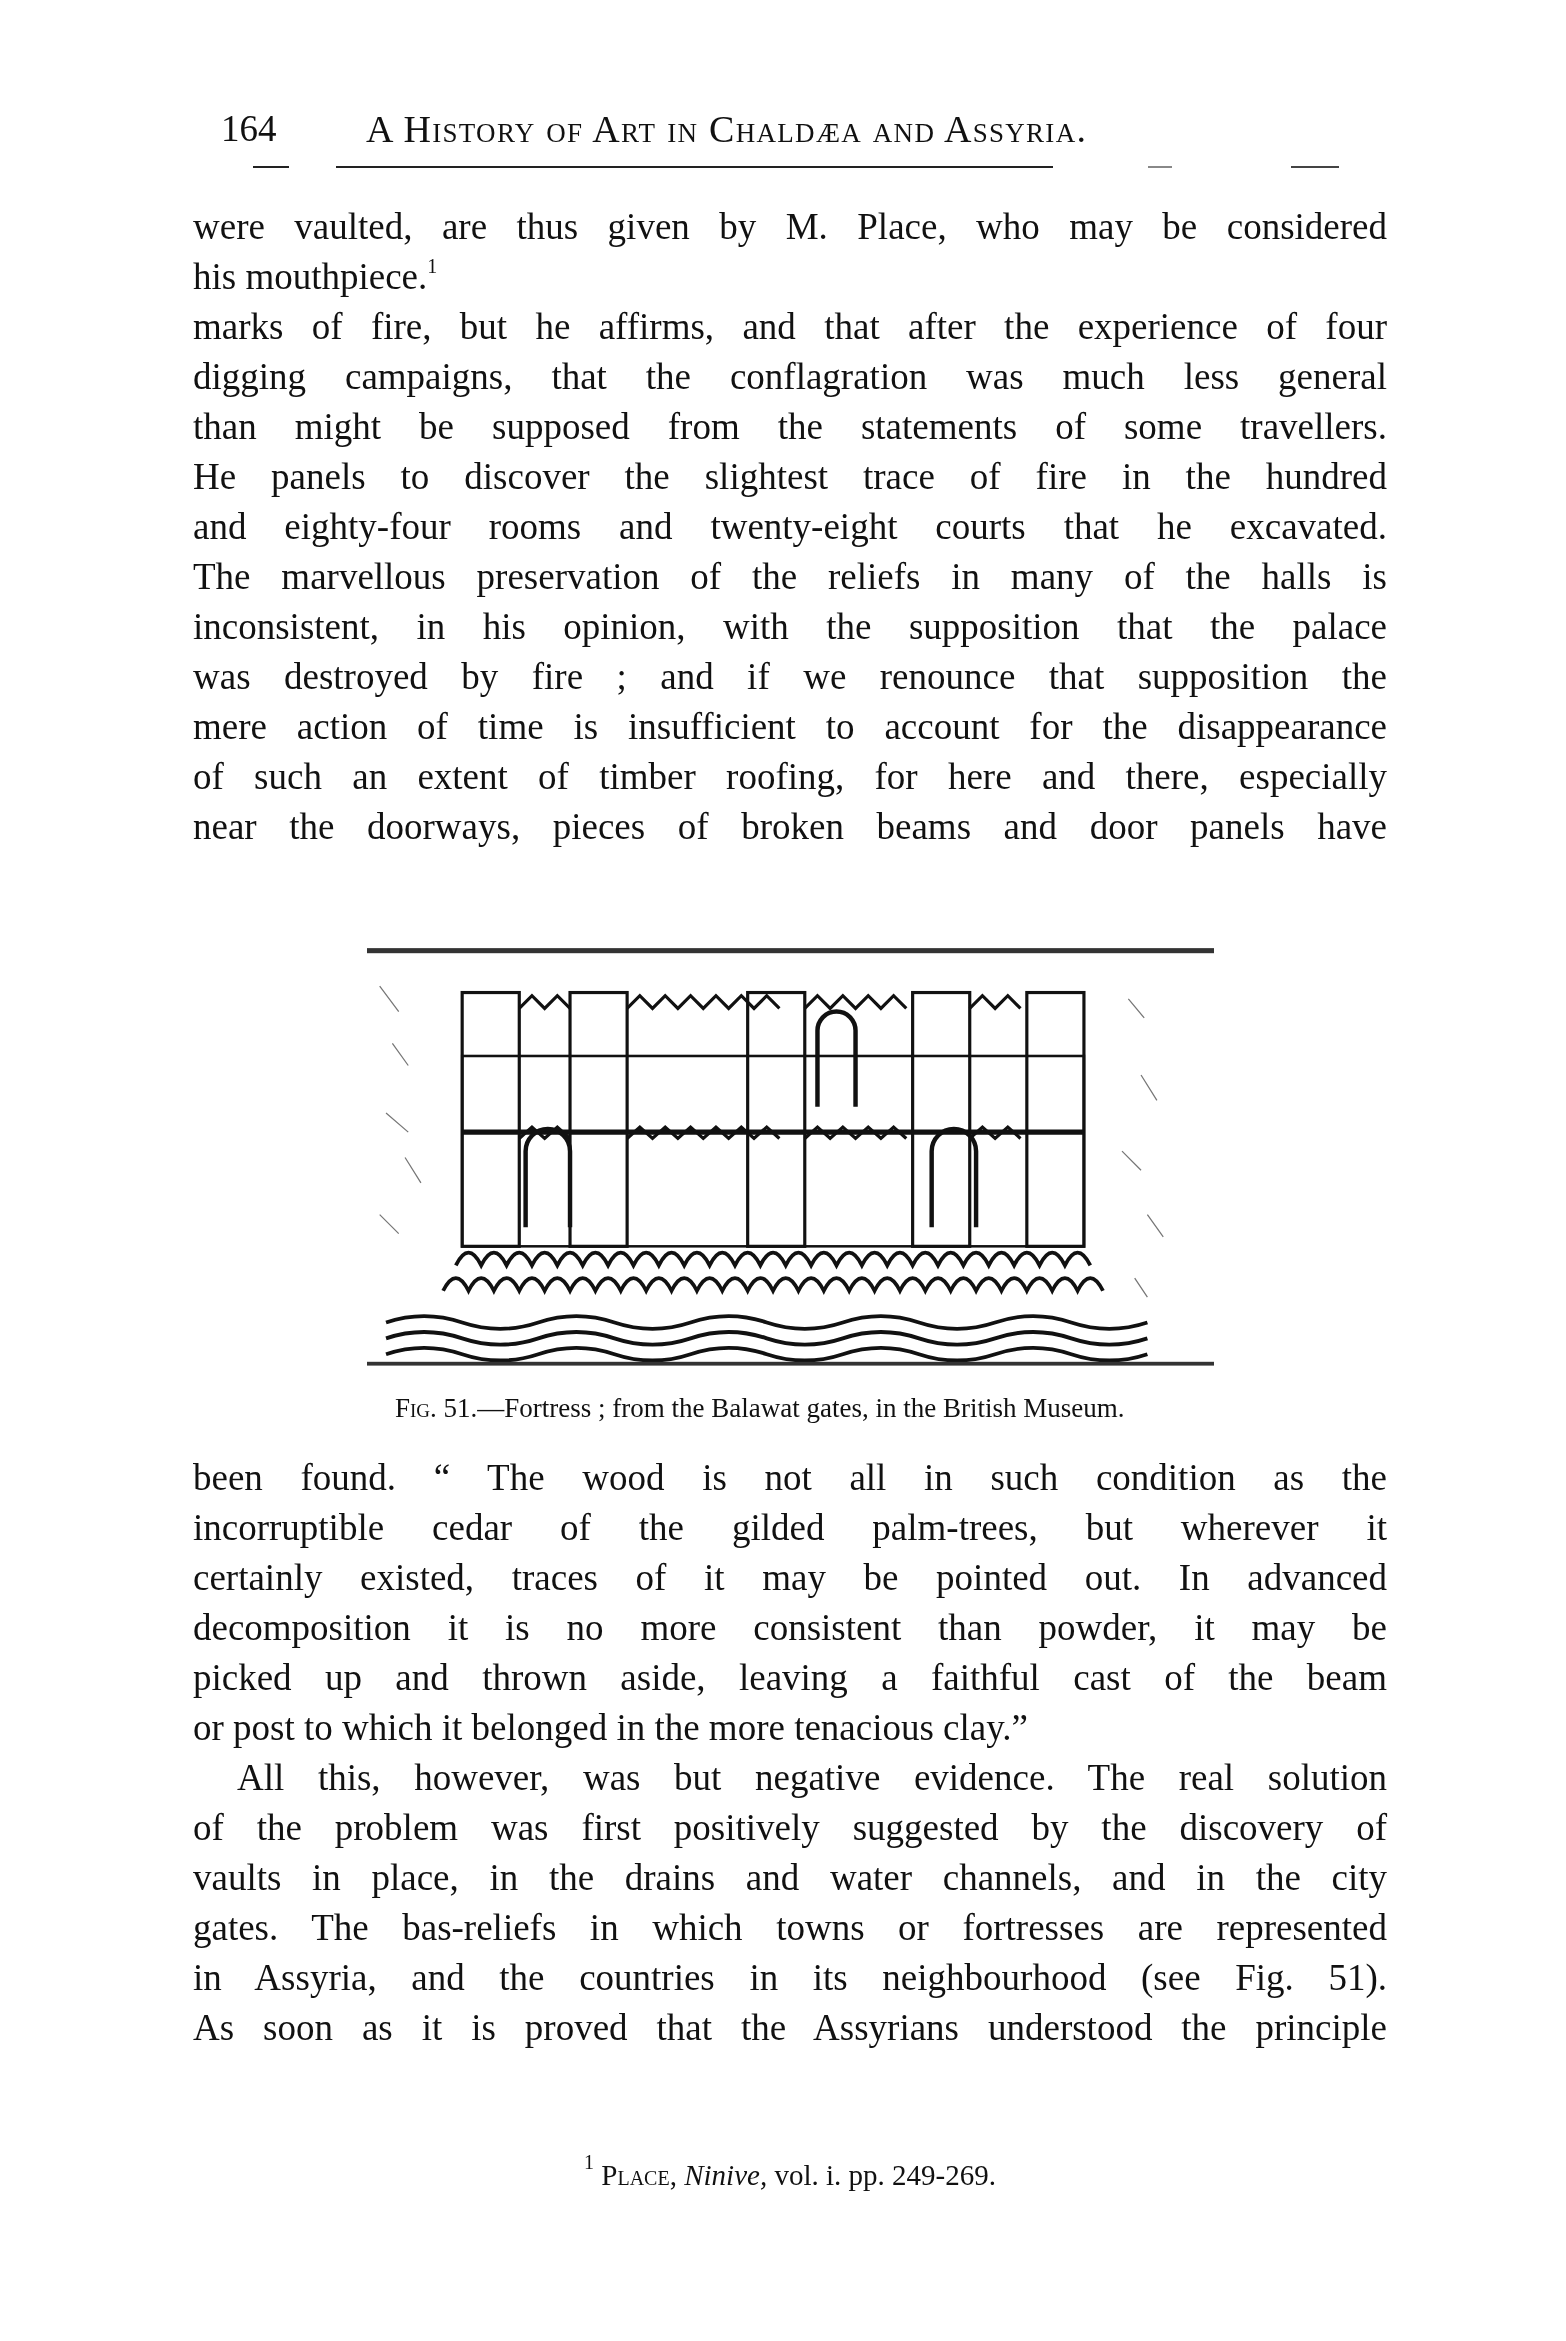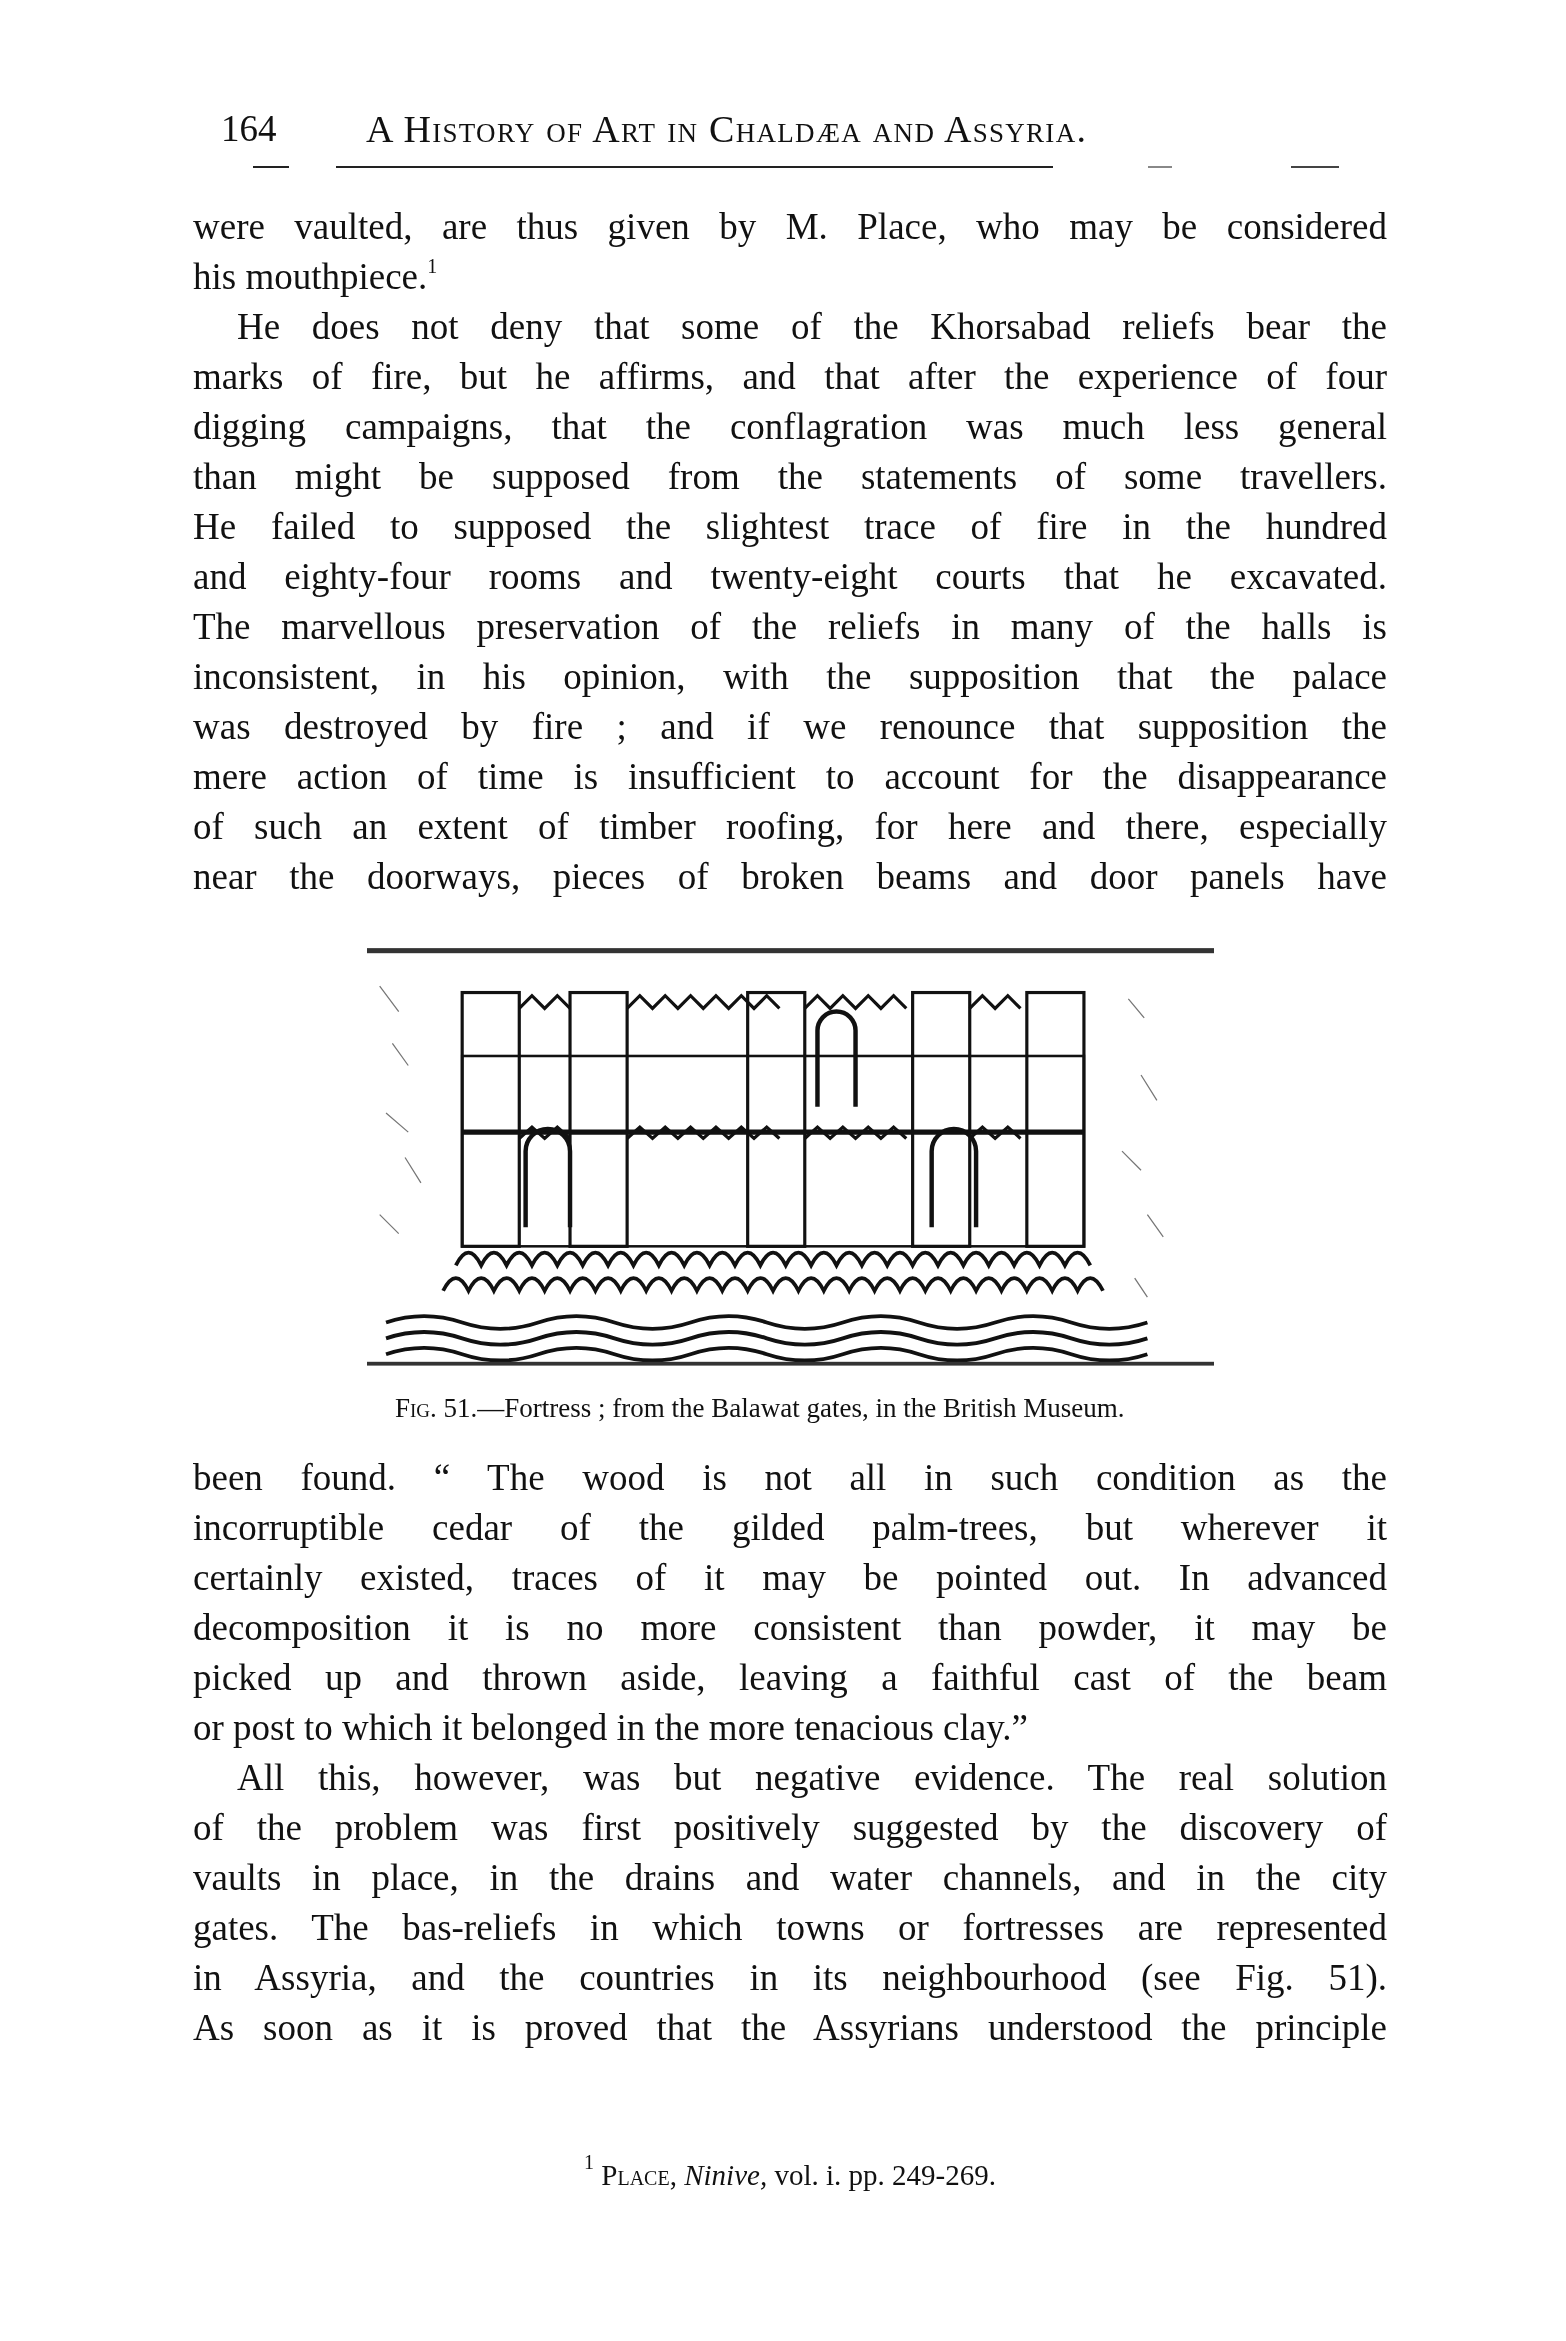--- a/index.html
+++ b/index.html
@@ -32,25 +32,24 @@
 
   <div class="header">
     <span class="pagenum">164</span>
     <span class="running-title">A History of Art in Chaldæa and Assyria.</span>
   </div>
   <div class="rule"></div>
 
   <div class="textblock block1">
     <span class="line">were vaulted, are thus given by M. Place, who may be considered</span>
     <span class="line last"><span>his mouthpiece.</span><sup>1</sup></span>
-    <span class="line indent">He does not deny that some of the Khorsabad reliefs bear the</span>
     <span class="line">marks of fire, but he affirms, and that after the experience of four</span>
     <span class="line">digging campaigns, that the conflagration was much less general</span>
     <span class="line">than might be supposed from the statements of some travellers.</span>
-    <span class="line">He failed to supposed the slightest trace of fire in the hundred</span>
+    <span class="line">He panels to discover the slightest trace of fire in the hundred</span>
     <span class="line">and eighty-four rooms and twenty-eight courts that he excavated.</span>
     <span class="line">The marvellous preservation of the reliefs in many of the halls is</span>
     <span class="line">inconsistent, in his opinion, with the supposition that the palace</span>
     <span class="line">was destroyed by fire ; and if we renounce that supposition the</span>
     <span class="line">mere action of time is insufficient to account for the disappearance</span>
     <span class="line">of such an extent of timber roofing, for here and there, especially</span>
     <span class="line">near the doorways, pieces of broken beams and door panels have</span>
   </div>
 
   <div class="figure">

